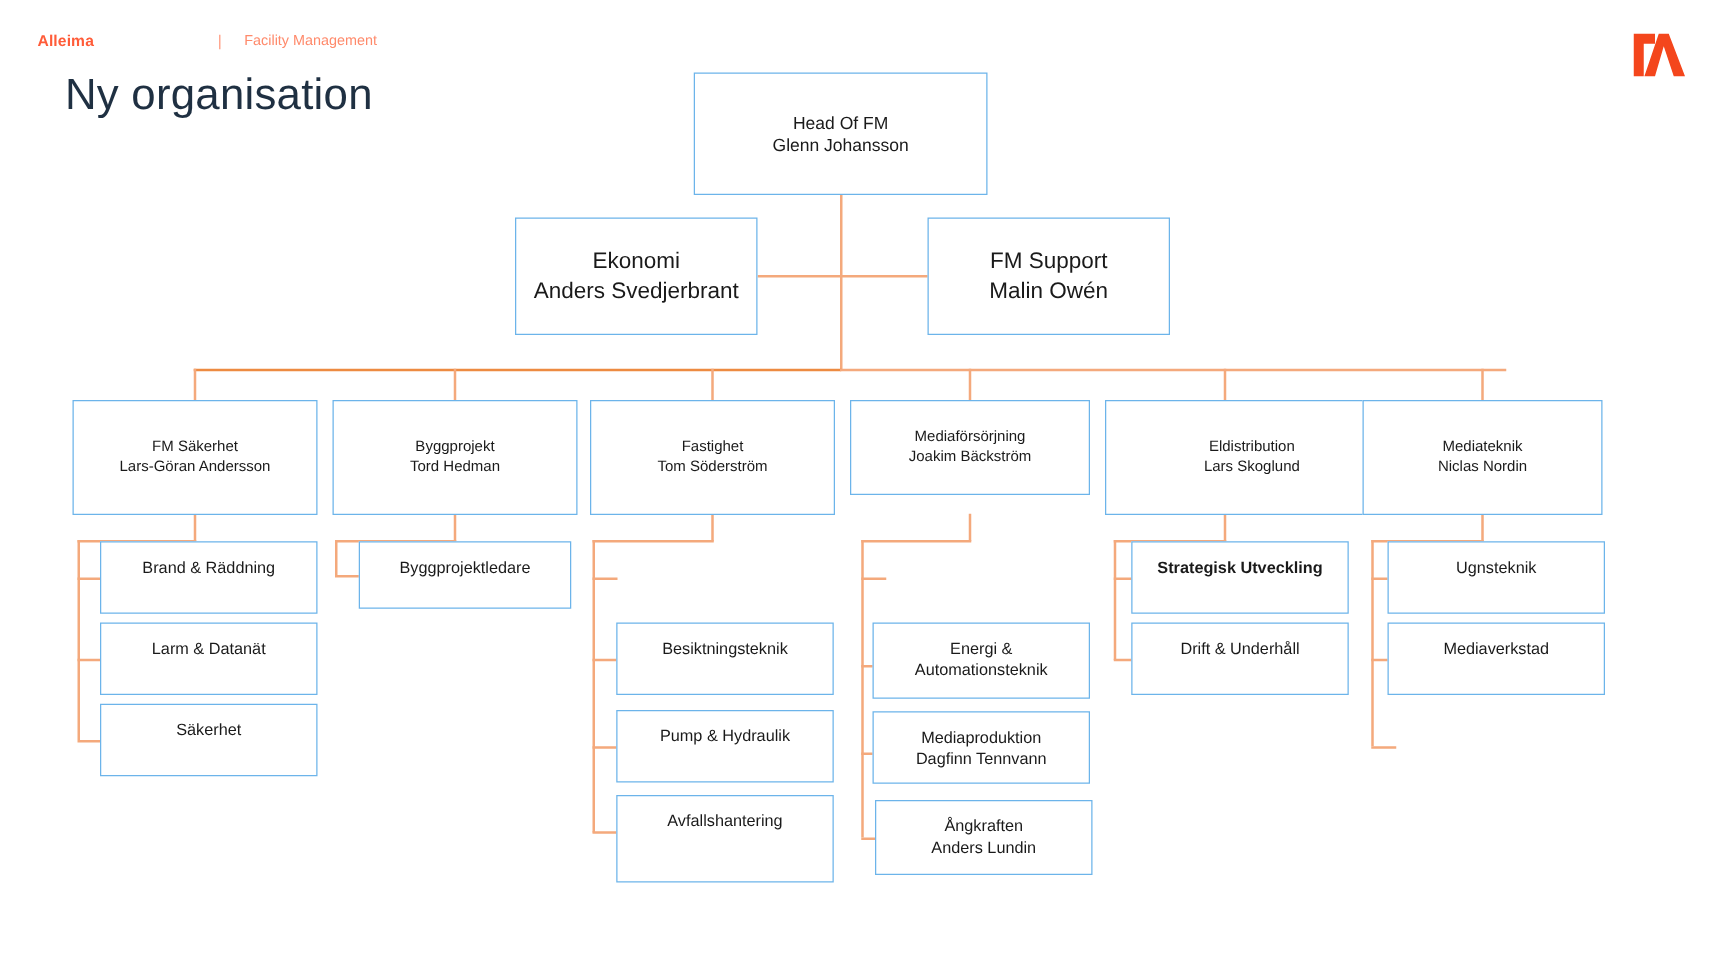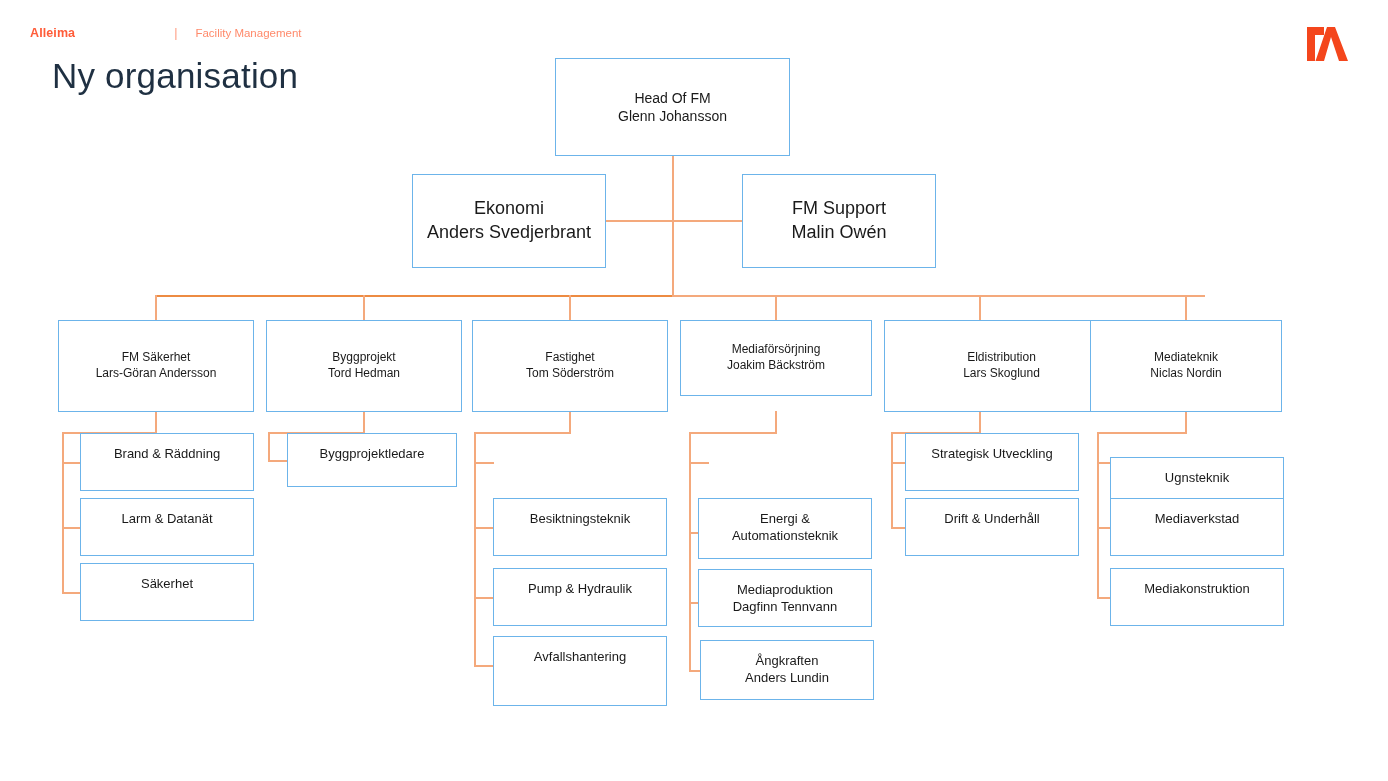--- a/index.html
+++ b/index.html
@@ -289,40 +289,35 @@
       <span class="sub">Dagfinn Tennvann</span>
     </span>
   </div>
   <div class="node lvl4" style="left:700px; top:640px; width:174px; height:60px;">
     <span>
       <span class="ttl">Ångkraften</span>
       <span class="sub">Anders Lundin</span>
     </span>
   </div>
 
-  <div class="node lvl4" style="left:905px; top:433px; width:174px; height:58px;">
+  <div class="node lvl4" style="left:905px; top:433px; width:174px; height:58px;font-weight:bold;">
     <span>
         <span class="ttl">Strategisk Utveckling</span>
       </span>
   </div>
   <div class="node lvl4" style="left:905px; top:498px; width:174px; height:58px;">
     <span>
         <span class="ttl">Drift &amp; Underhåll</span>
       </span>
   </div>
 
-  <div class="node lvl4" style="left:1110px; top:433px; width:174px; height:58px;margin-top:24px;">
+  <div class="node lvl4" style="left:1110px; top:433px; width:174px; height:58px;">
     <span>
         <span class="ttl">Ugnsteknik</span>
       </span>
   </div>
   <div class="node lvl4" style="left:1110px; top:498px; width:174px; height:58px;">
     <span>
         <span class="ttl">Mediaverkstad</span>
       </span>
   </div>
-  <div class="node lvl4" style="left:1110px; top:568px; width:174px; height:58px;">
-    <span>
-        <span class="ttl">Mediakonstruktion</span>
-      </span>
-  </div>
 
 </div>
 
 </body></html>

